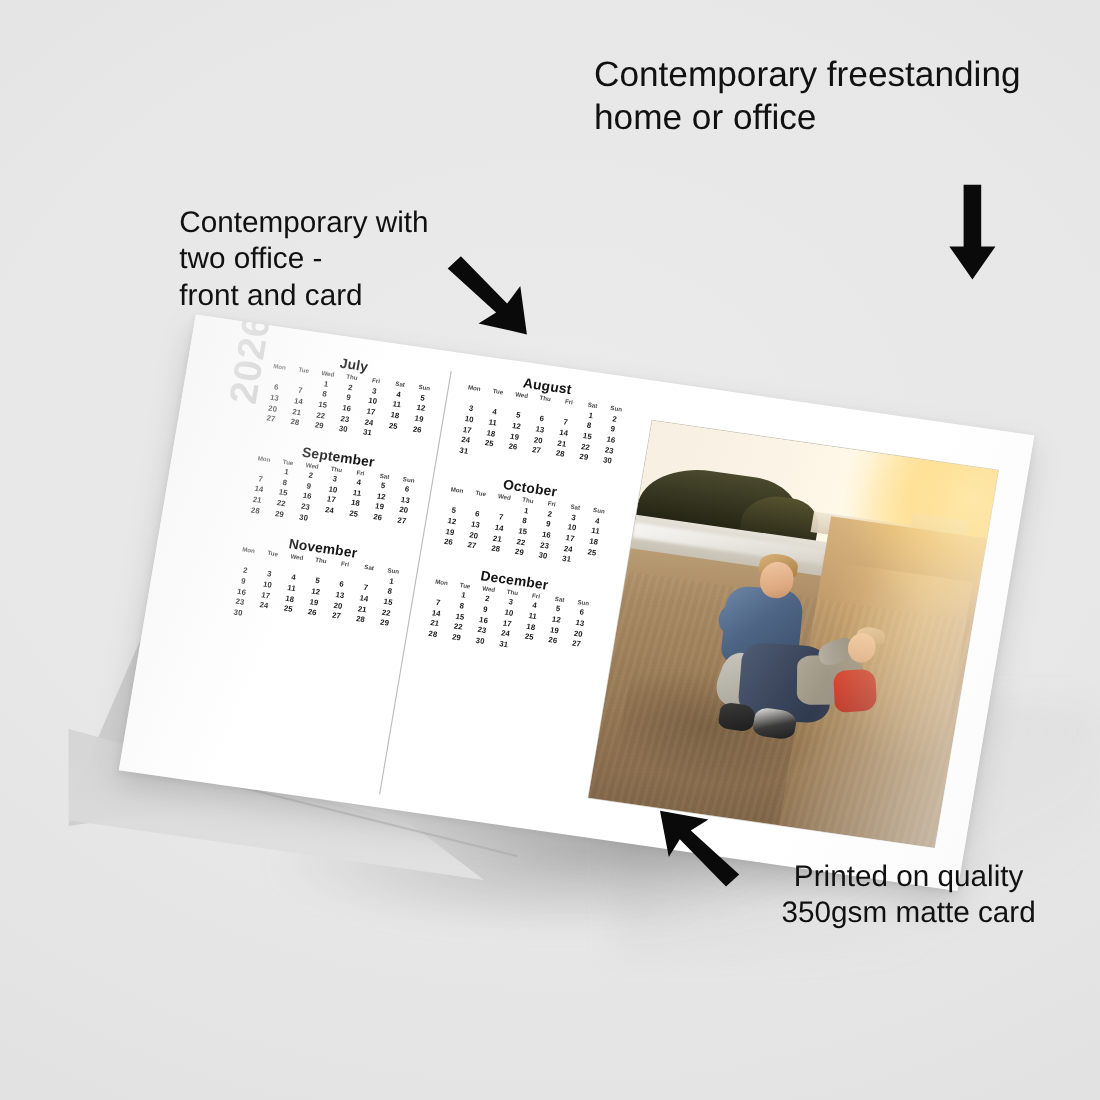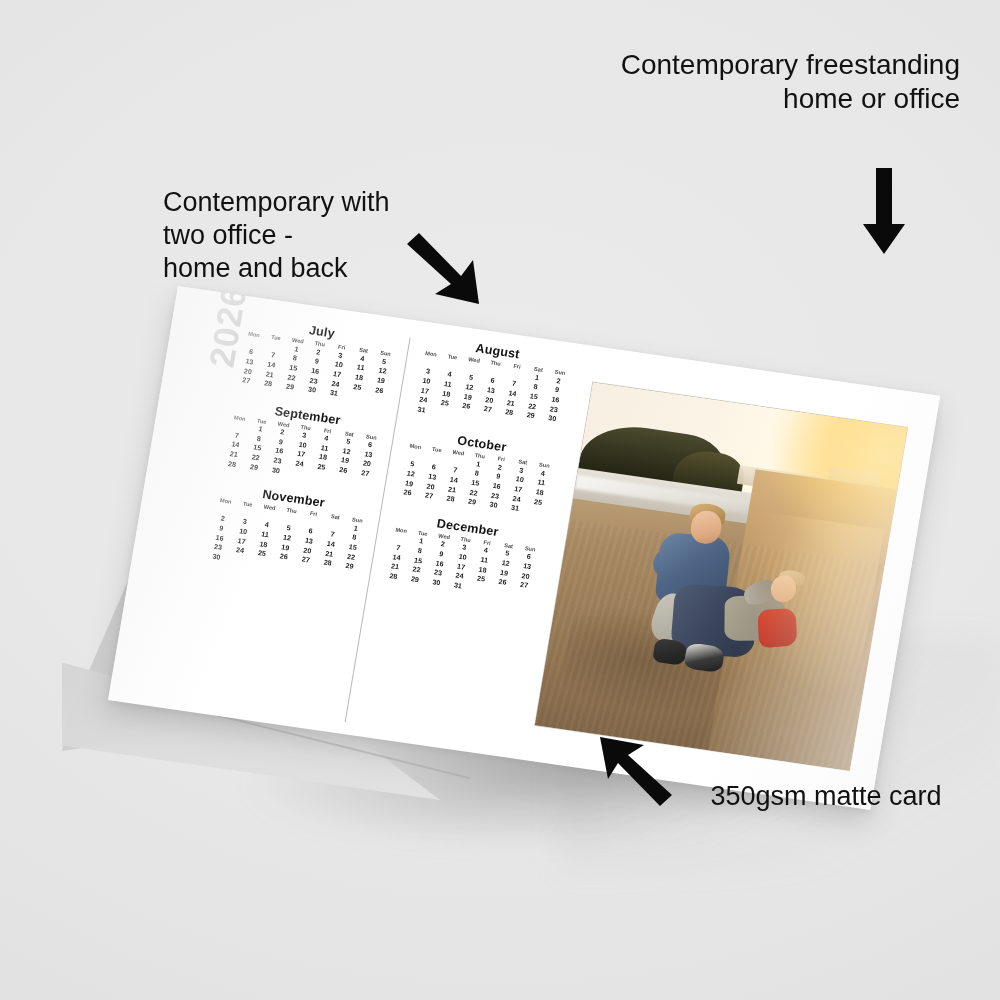--- a/index.html
+++ b/index.html
@@ -191,21 +191,21 @@
     background:linear-gradient(150deg,#e6c9a0 0%,#c29f72 100%);border-radius:50% 50% 18% 18%;}
   .kid-arm{position:absolute;left:58%;top:50%;width:10%;height:6%;
     background:linear-gradient(100deg,#b9b3a6 0%,#8f887a 100%);border-radius:44% 30% 30% 40%;transform:rotate(-28deg);}
   .kid-body{position:absolute;left:53%;top:54%;width:19%;height:13%;
     background:linear-gradient(120deg,#b0a896 0%,#8a8273 100%);border-radius:22% 32% 30% 24%;transform:rotate(-9deg);}
   .kid-red{position:absolute;left:64%;top:57%;width:12%;height:11%;
     background:linear-gradient(140deg,#d9422c 0%,#a92419 100%);border-radius:28% 34% 32% 26%;transform:rotate(-12deg);}
 
   
   .callout{position:absolute;color:#111;font-weight:normal;line-height:1.22;}
-  #callout-top{right:40px;top:48px;text-align:right;font-size:28px;width:420px;}
+  #callout-top{right:40px;top:48px;font-size:32px;width:420px;}
   #callout-left{left:163px;top:186px;text-align:left;font-size:27px;width:250px;}
   #callout-bottom{left:676px;top:780px;text-align:center;font-size:27px;width:300px;}
 
   svg.arrow{position:absolute;overflow:visible;}
   #arrow-top{left:862px;top:168px;}
   #arrow-left{left:405px;top:232px;}
   #arrow-bottom{left:600px;top:735px;}
 </style>
 </head>
 <body>
@@ -671,26 +671,27 @@
     <div>Contemporary freestanding</div>
     <div>home or office</div>
   </div>
   <svg class="arrow" id="arrow-top" width="44" height="86" viewBox="0 0 44 86">
     <path d="M14 0 h16 v56 h13 L22 86 L1 56 h13 Z" fill="#0a0a0a"></path>
   </svg>
 
   <div class="callout" id="callout-left">
     <div>Contemporary with</div>
     <div>two office -</div>
-    <div>home and back</div>
+    <div>front and card</div>
   </div>
   <svg class="arrow" id="arrow-left" width="76" height="74" viewBox="0 0 76 74">
     <path d="M2 12 L14 1 L56 44 L68 28 L74 72 L30 62 L46 52 Z" fill="#0a0a0a"></path>
   </svg>
 
   <div class="callout" id="callout-bottom">
+    <div>Printed on quality</div>
     <div>350gsm matte card</div>
   </div>
   <svg class="arrow" id="arrow-bottom" width="74" height="72" viewBox="0 0 74 72">
     <path d="M0 2 L44 10 L28 20 L72 60 L60 71 L18 28 L8 44 Z" fill="#0a0a0a"></path>
   </svg>
 
 </div>
 
 </body></html>

